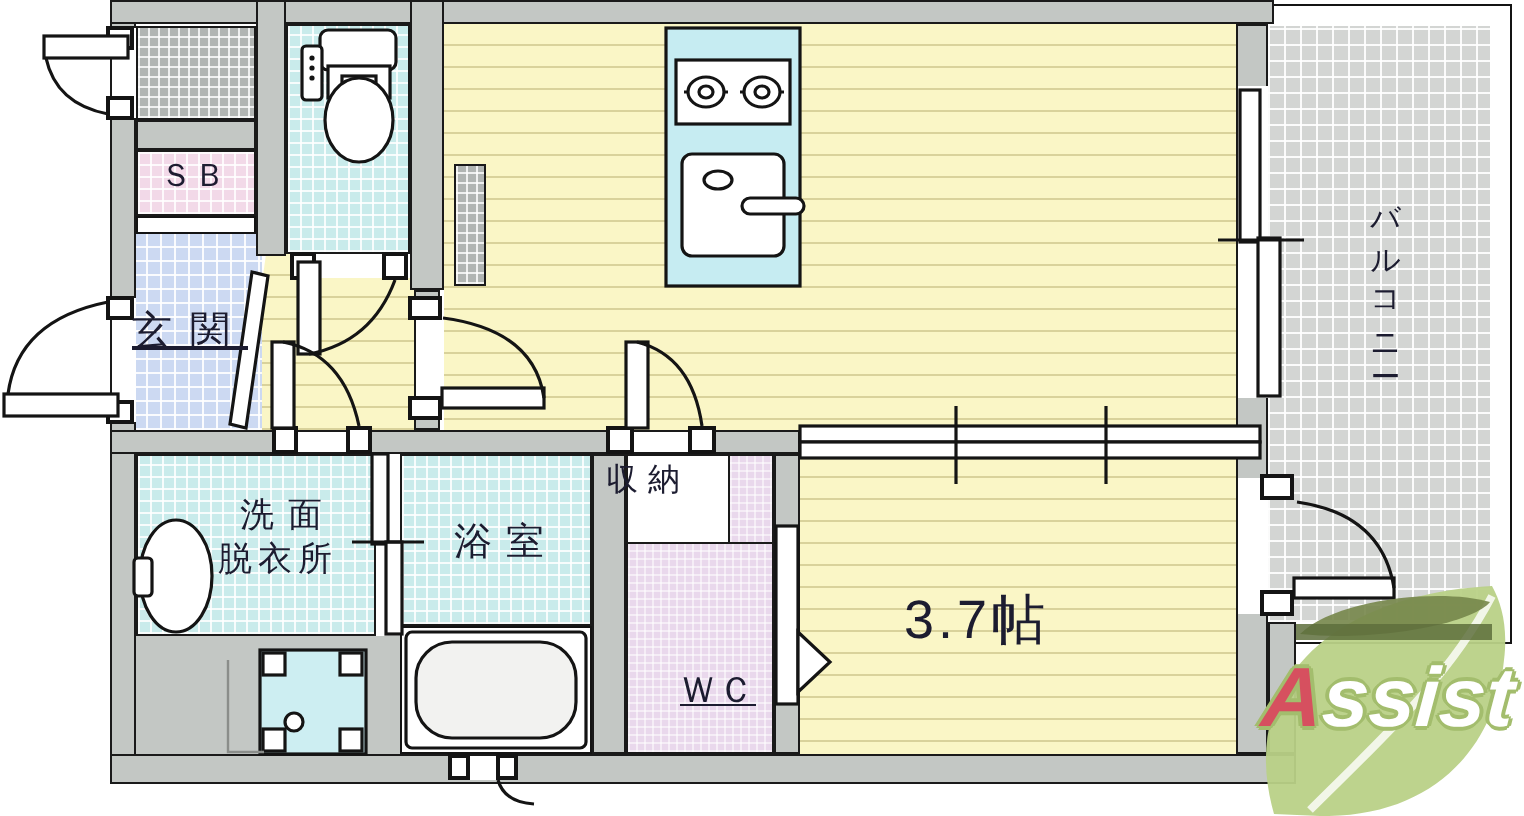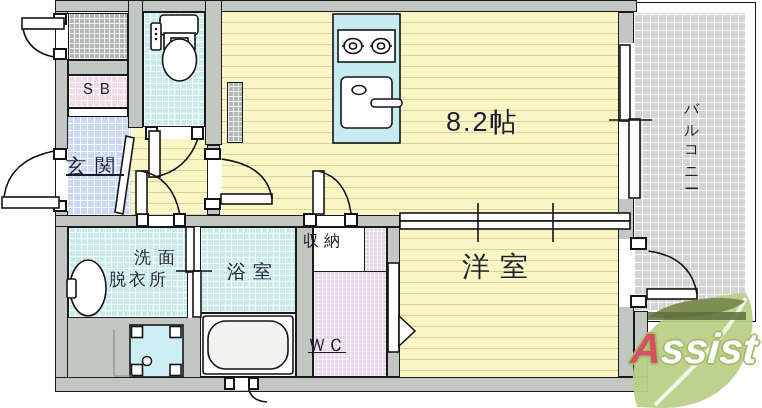--- a/index.html
+++ b/index.html
@@ -224,29 +224,28 @@
         <polyline points="114,330 114,376 132,376" stroke="#8a8d8a" stroke-width="1.2"></polyline>
       </g>
 
       <g>
         <rect x="388" y="263" width="11" height="89" fill="#fff"></rect>
         <polygon points="399,316 415,331 399,346" fill="#fff"></polygon>
       </g>
     </g>
   </svg>
 
-  <div class="lbl" style="left:446px;top:108px;font-size:27px;letter-spacing:2px;">8.2帖</div>
-  <div class="lbl" style="left:462px;top:252px;font-size:28px;letter-spacing:10px;">洋室</div>
+  <div class="lbl" style="left:452px;top:296px;font-size:27px;letter-spacing:2px;">3.7帖</div>
   <div class="lbl" style="left:66px;top:156px;font-size:20px;letter-spacing:9px;text-decoration:underline;">玄関</div>
   <div class="lbl" style="left:80px;top:81px;font-size:16px;letter-spacing:1px;">ＳＢ</div>
-  <div class="lbl" style="left:134px;top:249px;font-size:17px;letter-spacing:7px;">洗面</div>
+  <div class="lbl" style="left:120px;top:249px;font-size:17px;letter-spacing:7px;">洗面</div>
   <div class="lbl" style="left:109px;top:271px;font-size:17px;letter-spacing:3px;">脱衣所</div>
   <div class="lbl" style="left:227px;top:262px;font-size:19px;letter-spacing:7px;">浴室</div>
   <div class="lbl" style="left:303px;top:233px;font-size:16px;letter-spacing:5px;">収納</div>
-  <div class="lbl" style="left:308px;top:336px;font-size:18px;letter-spacing:1px;text-decoration:underline;">ＷＣ</div>
+  <div class="lbl" style="left:340px;top:336px;font-size:18px;letter-spacing:1px;text-decoration:underline;">ＷＣ</div>
   <div class="lbl lbl-v" style="left:684px;top:92px;height:135px;font-size:15px;letter-spacing:5px;">バルコニー</div>
 
   <svg id="logo-svg" width="762" height="408" viewBox="0 0 762 408">
     <path d="M 746 293 C 668 297 618 340 637 407 L 660 408 C 718 409 748 372 752 330 C 754 314 751 302 746 293 Z" fill="#b9d187" opacity="0.95"></path>
     <path d="M 655 405 C 688 372 724 340 746 298" stroke="#ffffff" stroke-width="4" fill="none" opacity="0.8"></path>
     <path d="M 650 317 C 668 299 722 294 745 301 C 736 312 688 321 650 317 Z" fill="#76864a" opacity="0.9"></path>
     <rect x="648" y="312" width="98" height="8" fill="#5e6e3c" opacity="0.85"></rect>
   </svg>
   <div id="logo-text">
     <span class="a">A</span><span class="rest">ssist</span>

